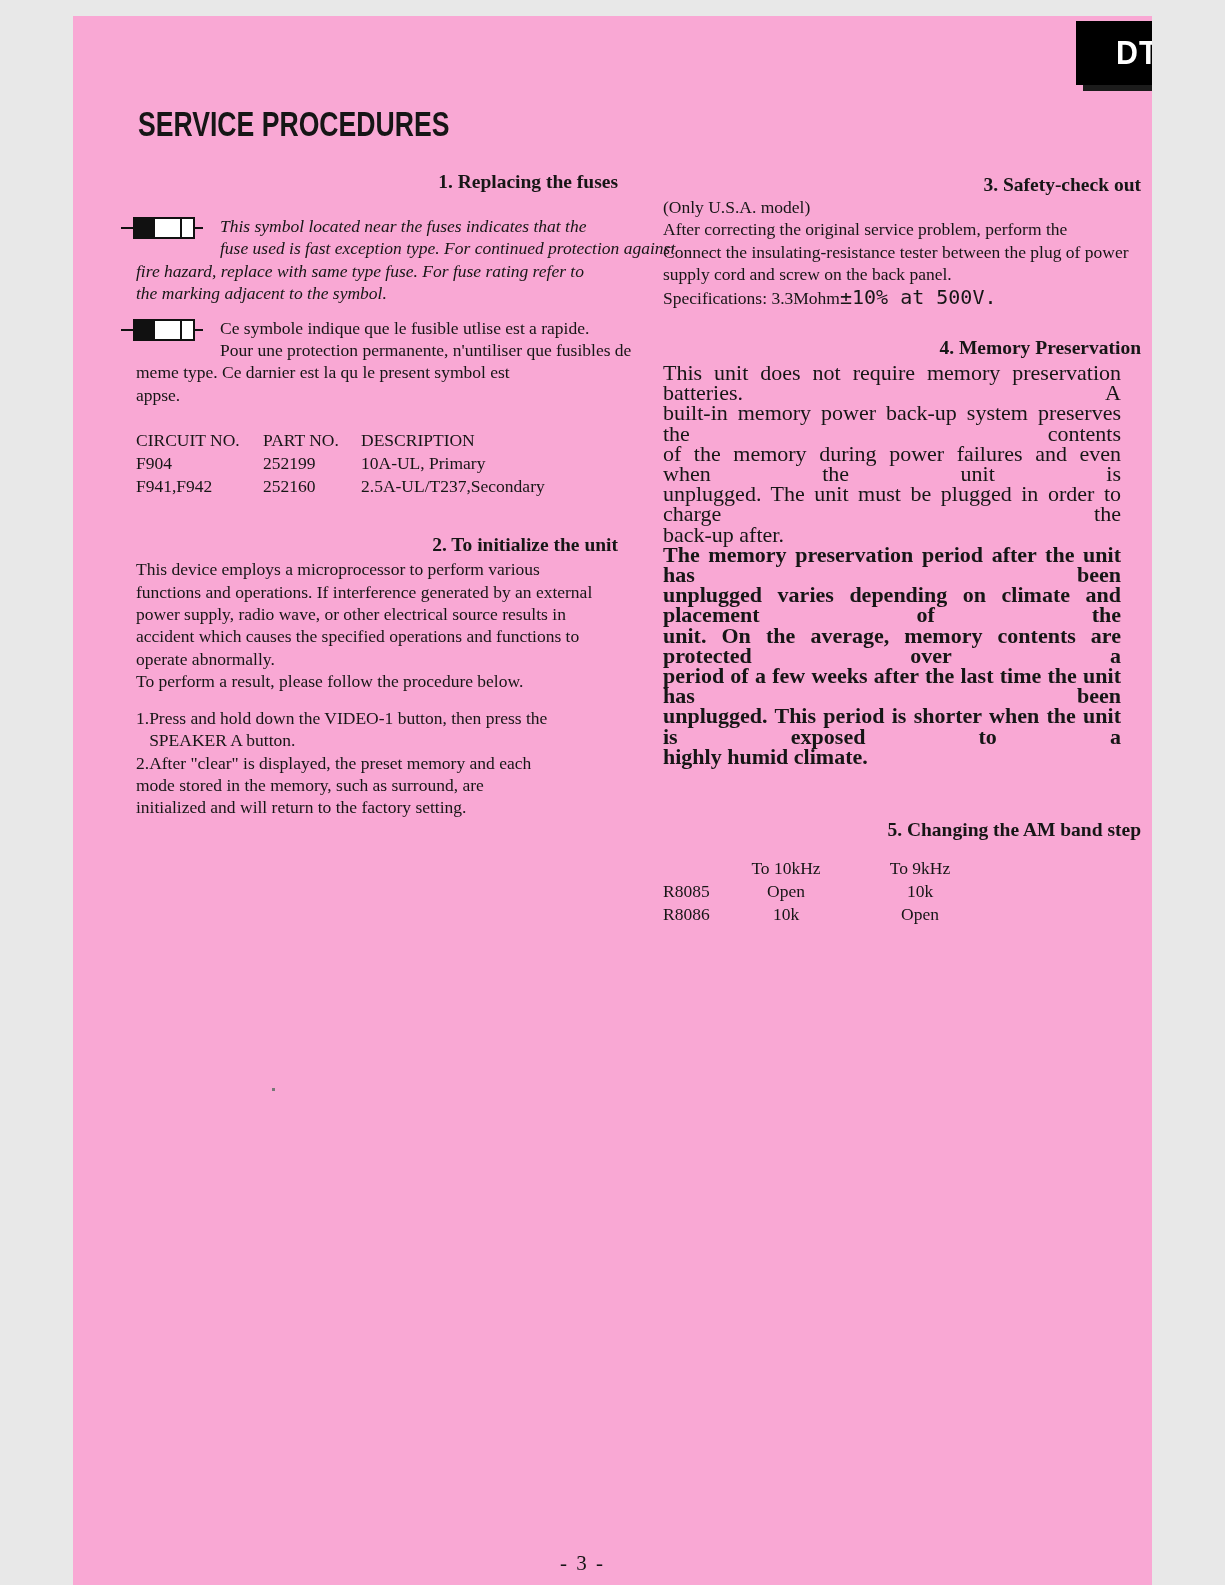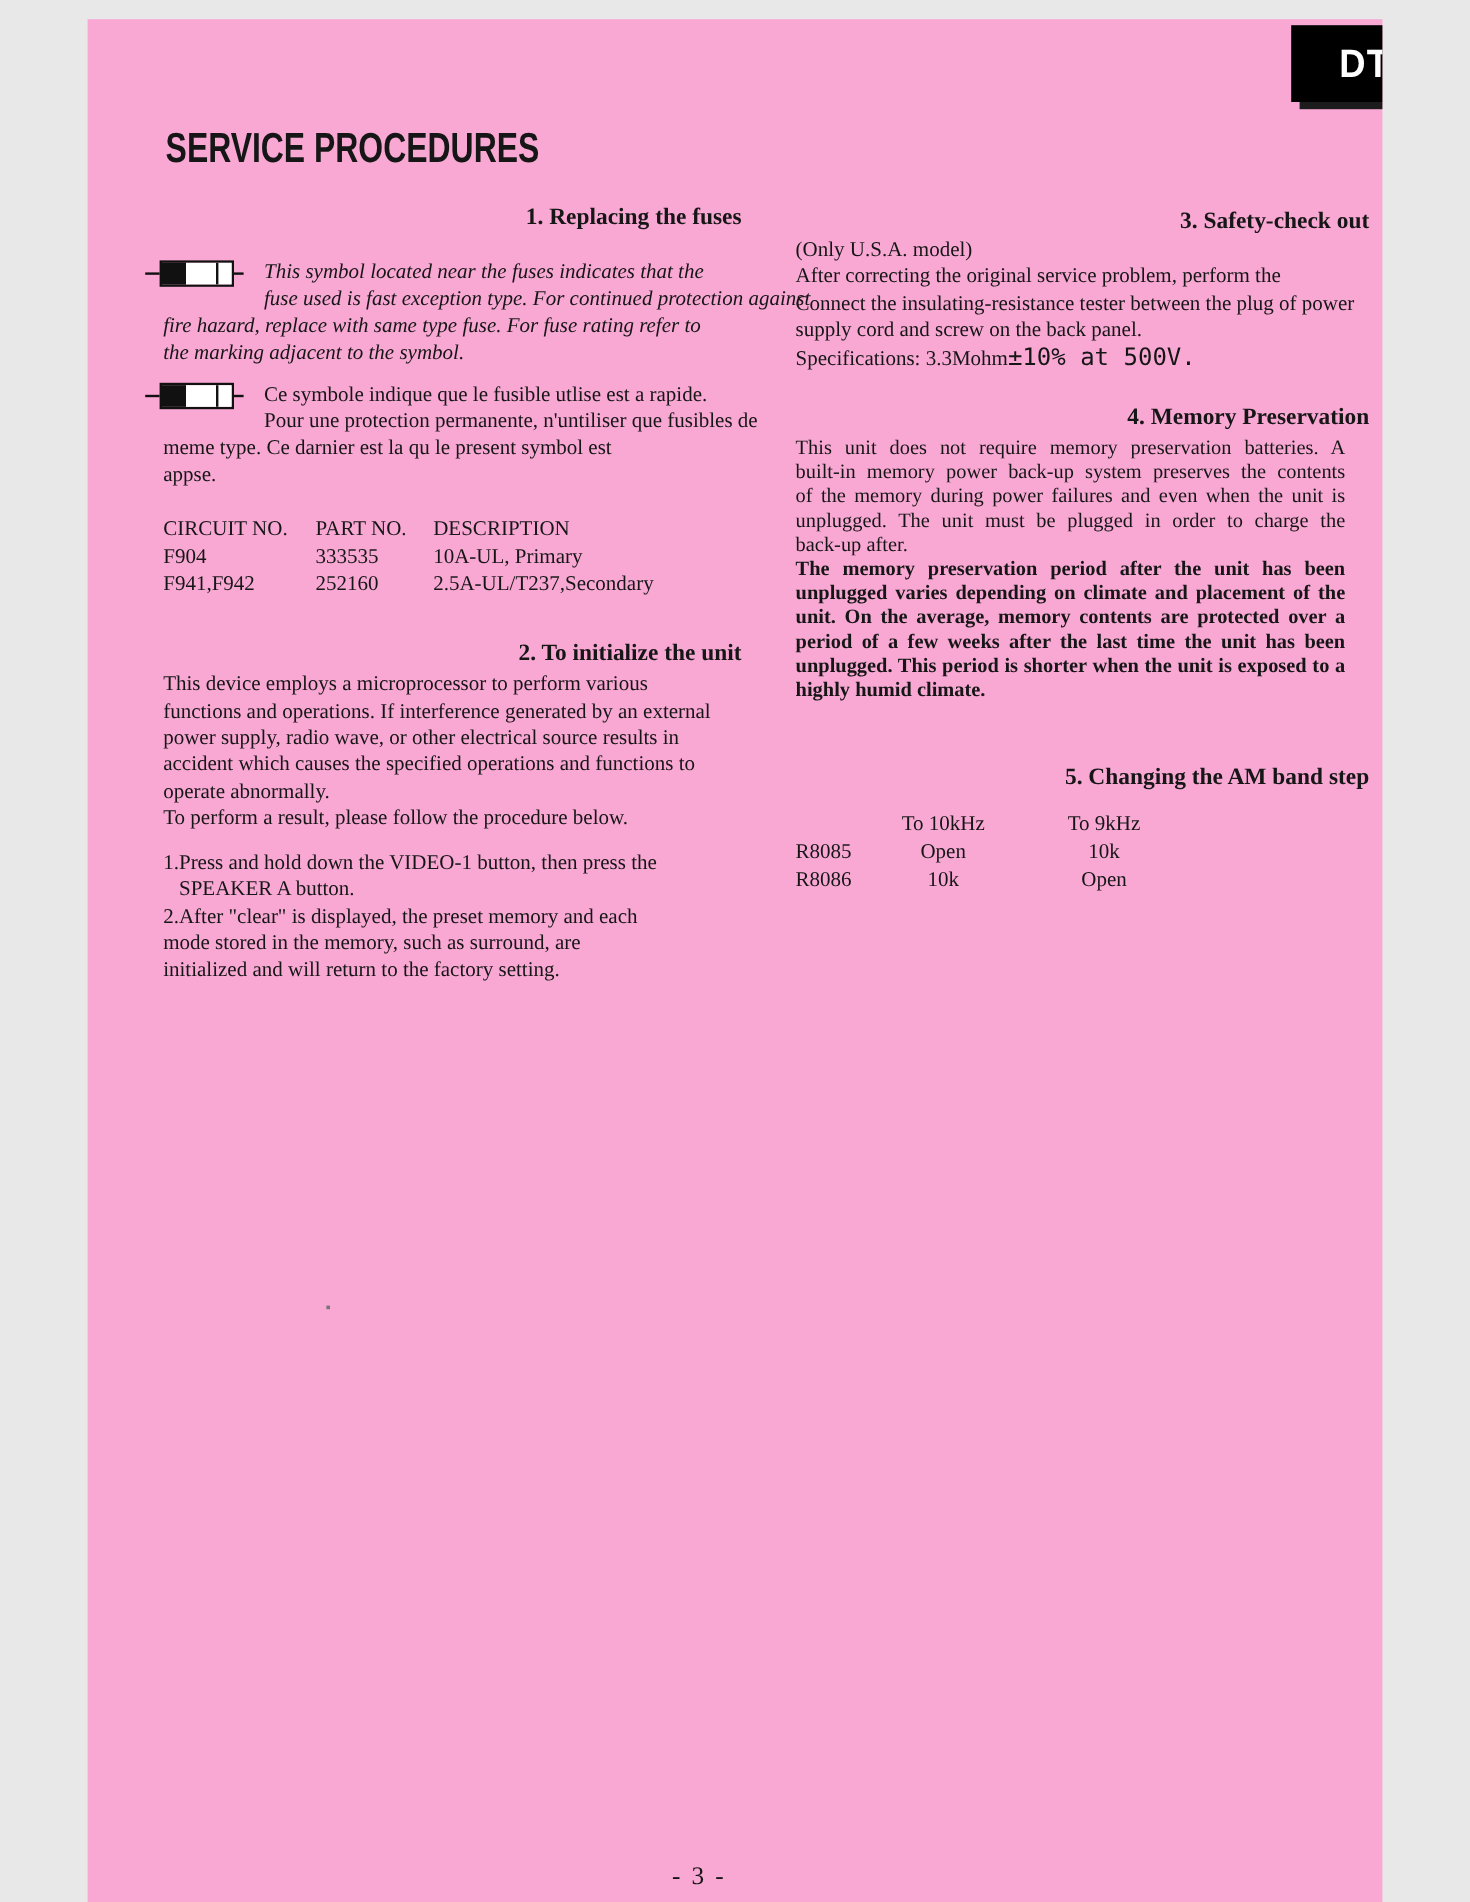--- a/index.html
+++ b/index.html
@@ -46,21 +46,21 @@
   .para-fr{margin-top:12px;}
   .fuse-table{margin-top:23px;line-height:23px;}
   .h-s2{margin-top:36px;margin-left:10px;}
   .s2-para{margin-top:2px;}
   .s2-steps{margin-top:14px;}
 
   .s3-para{margin-top:0;}
   .spec-line{line-height:22.4px;}
   .spec-mono{font-family:"DejaVu Sans Mono", monospace;font-size:20px;}
   .h-s4{margin-top:28px;}
-  .s4-block{margin-top:4px;width:458px;font-size:17px;line-height:20.2px;}
+  .s4-block{margin-top:4px;width:458px;font-size:22px;line-height:20.2px;}
   .h-s5{margin-top:52px;}
   .s5-para{margin-top:3px;}
   .band-table{margin-top:16px;width:340px;line-height:23px;}
 
   .trow{display:grid;}
   .fuse-table .trow{grid-template-columns:127px 98px 1fr;}
   .band-table .trow{grid-template-columns:62px 122px 146px;}
   .band-table .tcell:nth-child(2),
   .band-table .tcell:nth-child(3){text-align:center;}
   .tcell{white-space:pre;}
@@ -144,21 +144,21 @@
     </div>
 
     <div class="fuse-table">
         <div class="trow">
           <span class="tcell">CIRCUIT NO.</span>
           <span class="tcell">PART NO.</span>
           <span class="tcell">DESCRIPTION</span>
         </div>
         <div class="trow">
           <span class="tcell">F904</span>
-          <span class="tcell">333535</span>
+          <span class="tcell">252199</span>
           <span class="tcell">10A-UL, Primary</span>
         </div>
         <div class="trow">
           <span class="tcell">F941,F942</span>
           <span class="tcell">252160</span>
           <span class="tcell">2.5A-UL/T237,Secondary</span>
         </div>
       </div>
 
     <div class="h2 h-s2">2. To initialize the unit</div>

